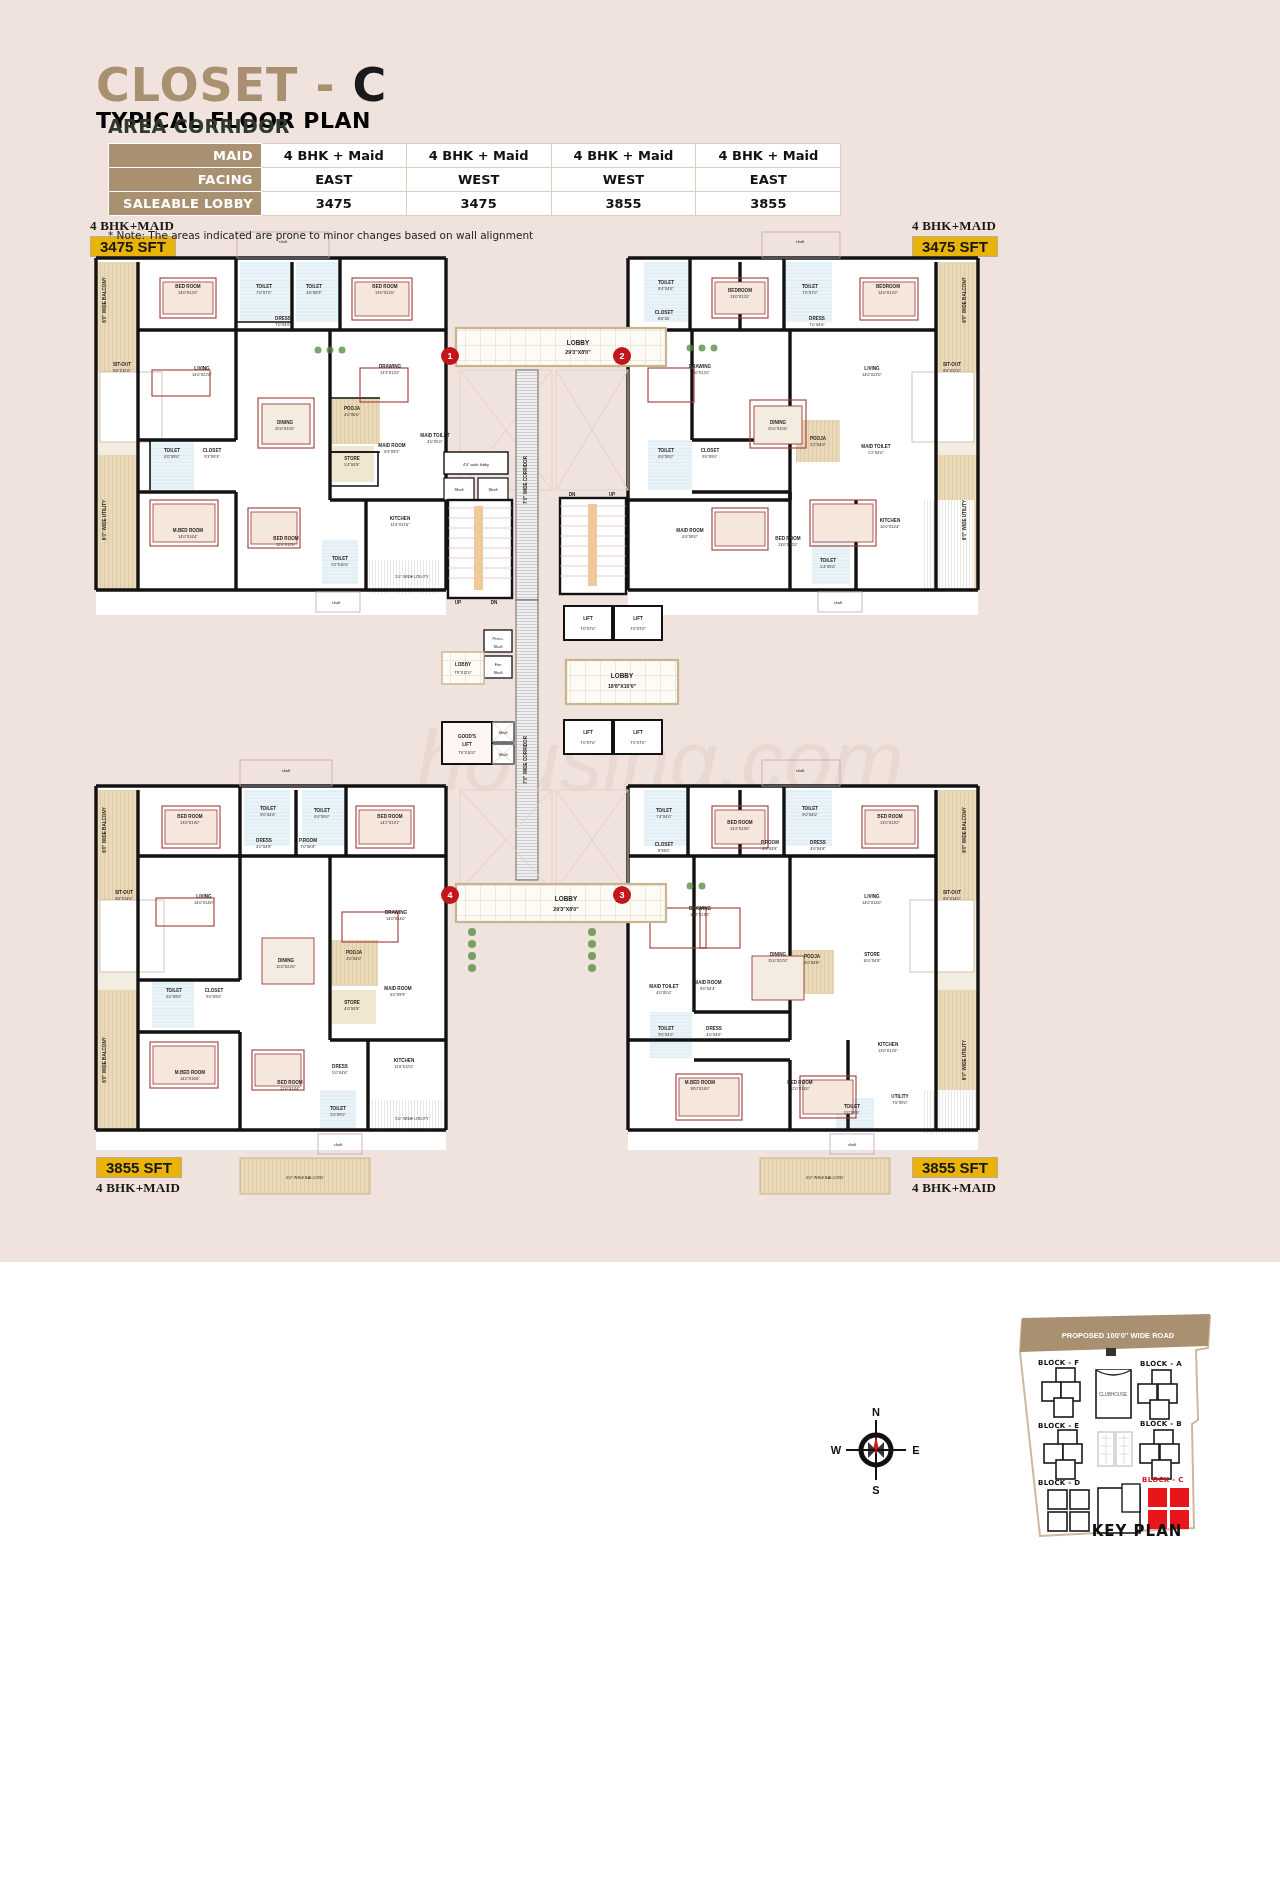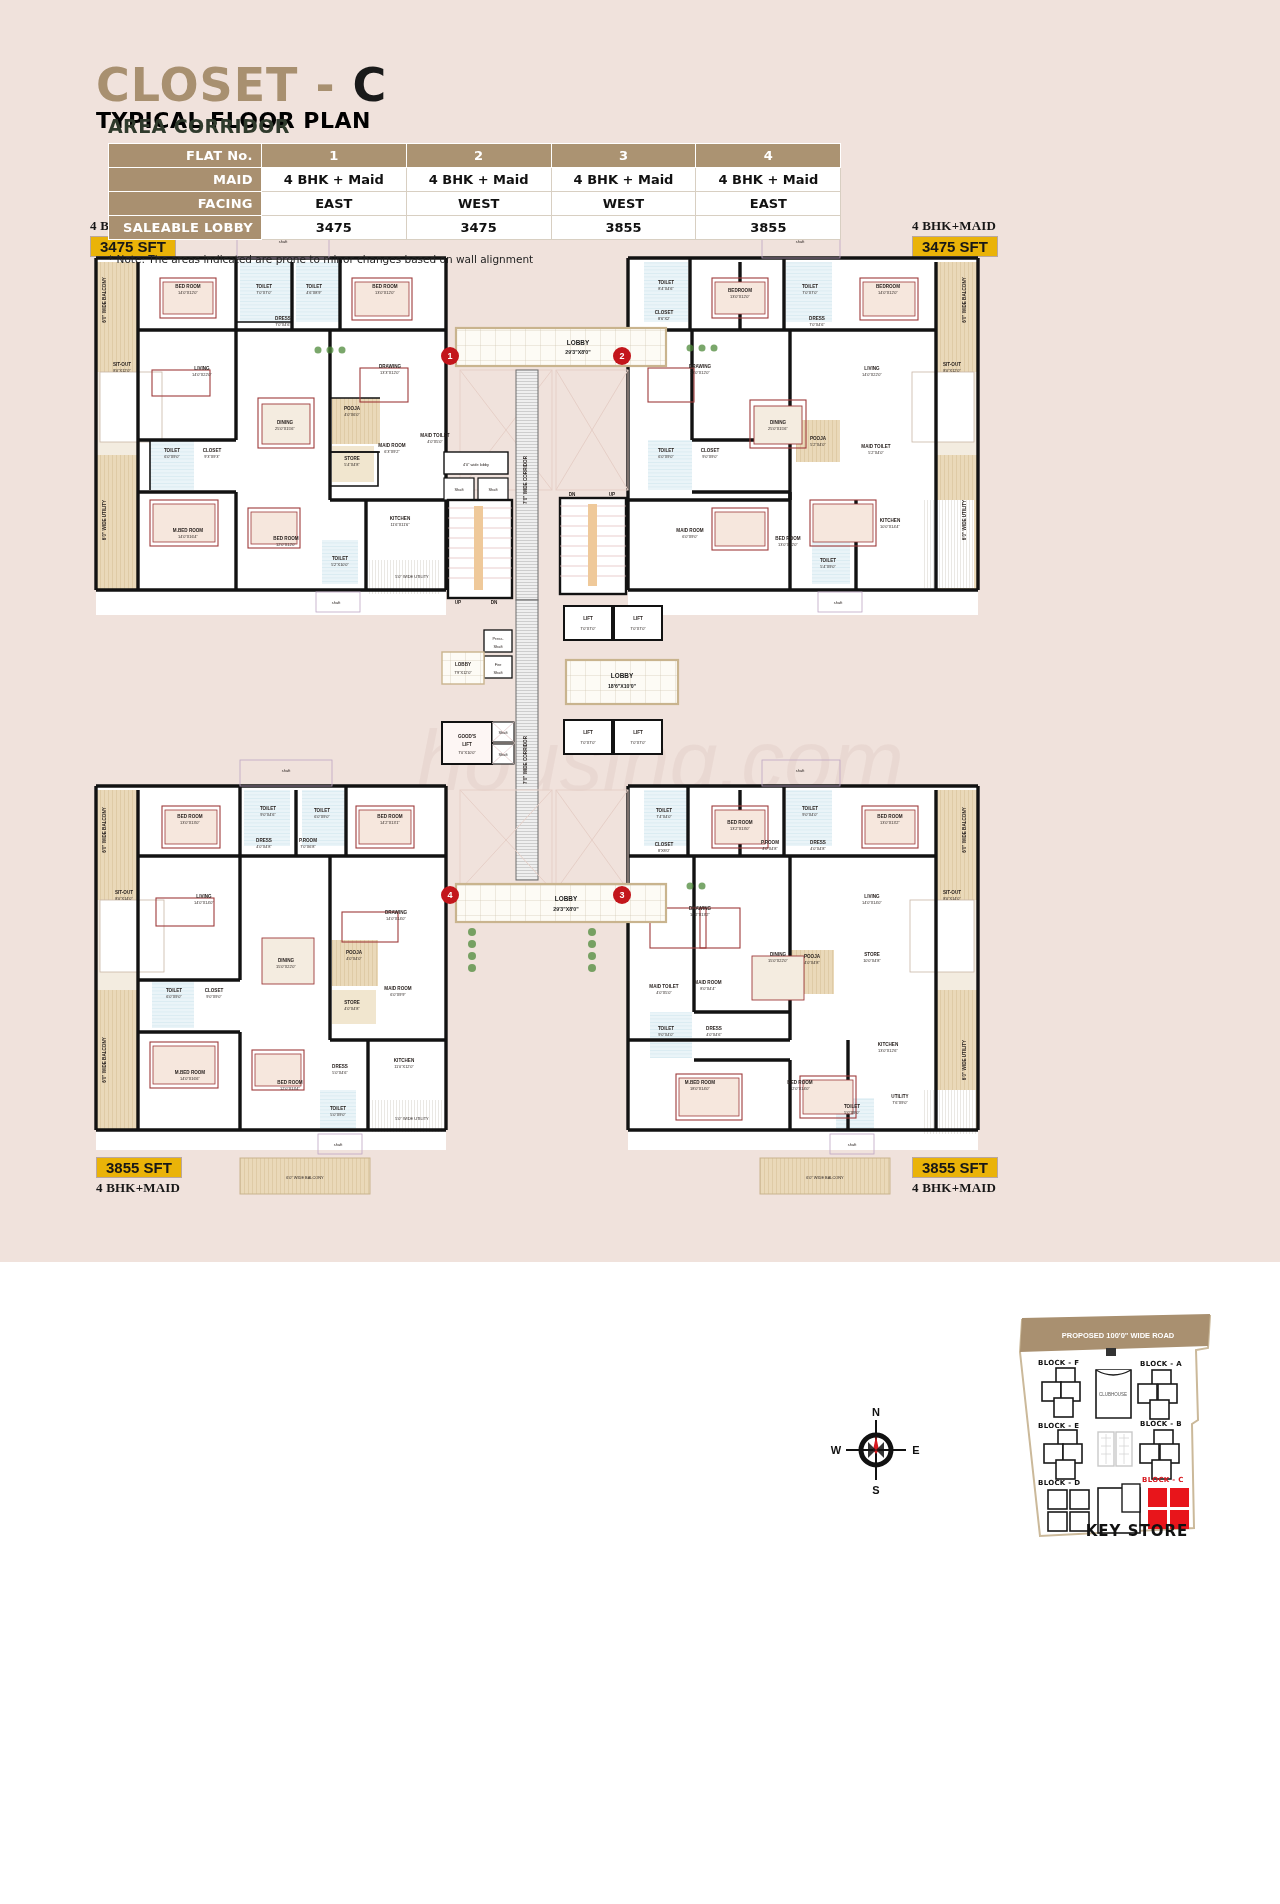--- a/index.html
+++ b/index.html
@@ -693,27 +693,20 @@
     </g>
   </svg>
 </div>
 
 <div id="bottom-panel"></div>
 
 <div id="area-statement">
   <div id="area-title">AREA CORRIDOR</div>
   <table class="area">
     <tbody>
-        <tr>
-      <td class="hdr">FLAT No.</td>
-      <td class="numhdr">1</td>
-      <td class="numhdr">2</td>
-      <td class="numhdr">3</td>
-      <td class="numhdr">4</td>
-    </tr>
     <tr>
       <td class="hdr">MAID</td>
       <td class="cell">4 BHK + Maid</td>
       <td class="cell">4 BHK + Maid</td>
       <td class="cell">4 BHK + Maid</td>
       <td class="cell">4 BHK + Maid</td>
     </tr>
     <tr>
       <td class="hdr">FACING</td>
       <td class="cell">EAST</td>
@@ -809,13 +802,13 @@
   </g>
 
   <text class="kp-blk kp-blk-c" x="132" y="182">BLOCK - C</text>
   <g fill="#e8151b">
     <rect x="138" y="188" width="19" height="19"></rect>
     <rect x="160" y="188" width="19" height="19"></rect>
     <rect x="138" y="210" width="19" height="19"></rect>
     <rect x="160" y="210" width="19" height="19"></rect>
   </g>
 </svg>
-<div id="keyplan-label">KEY STORE</div>
+<div id="keyplan-label">KEY PLAN</div>
 
 </body></html>

